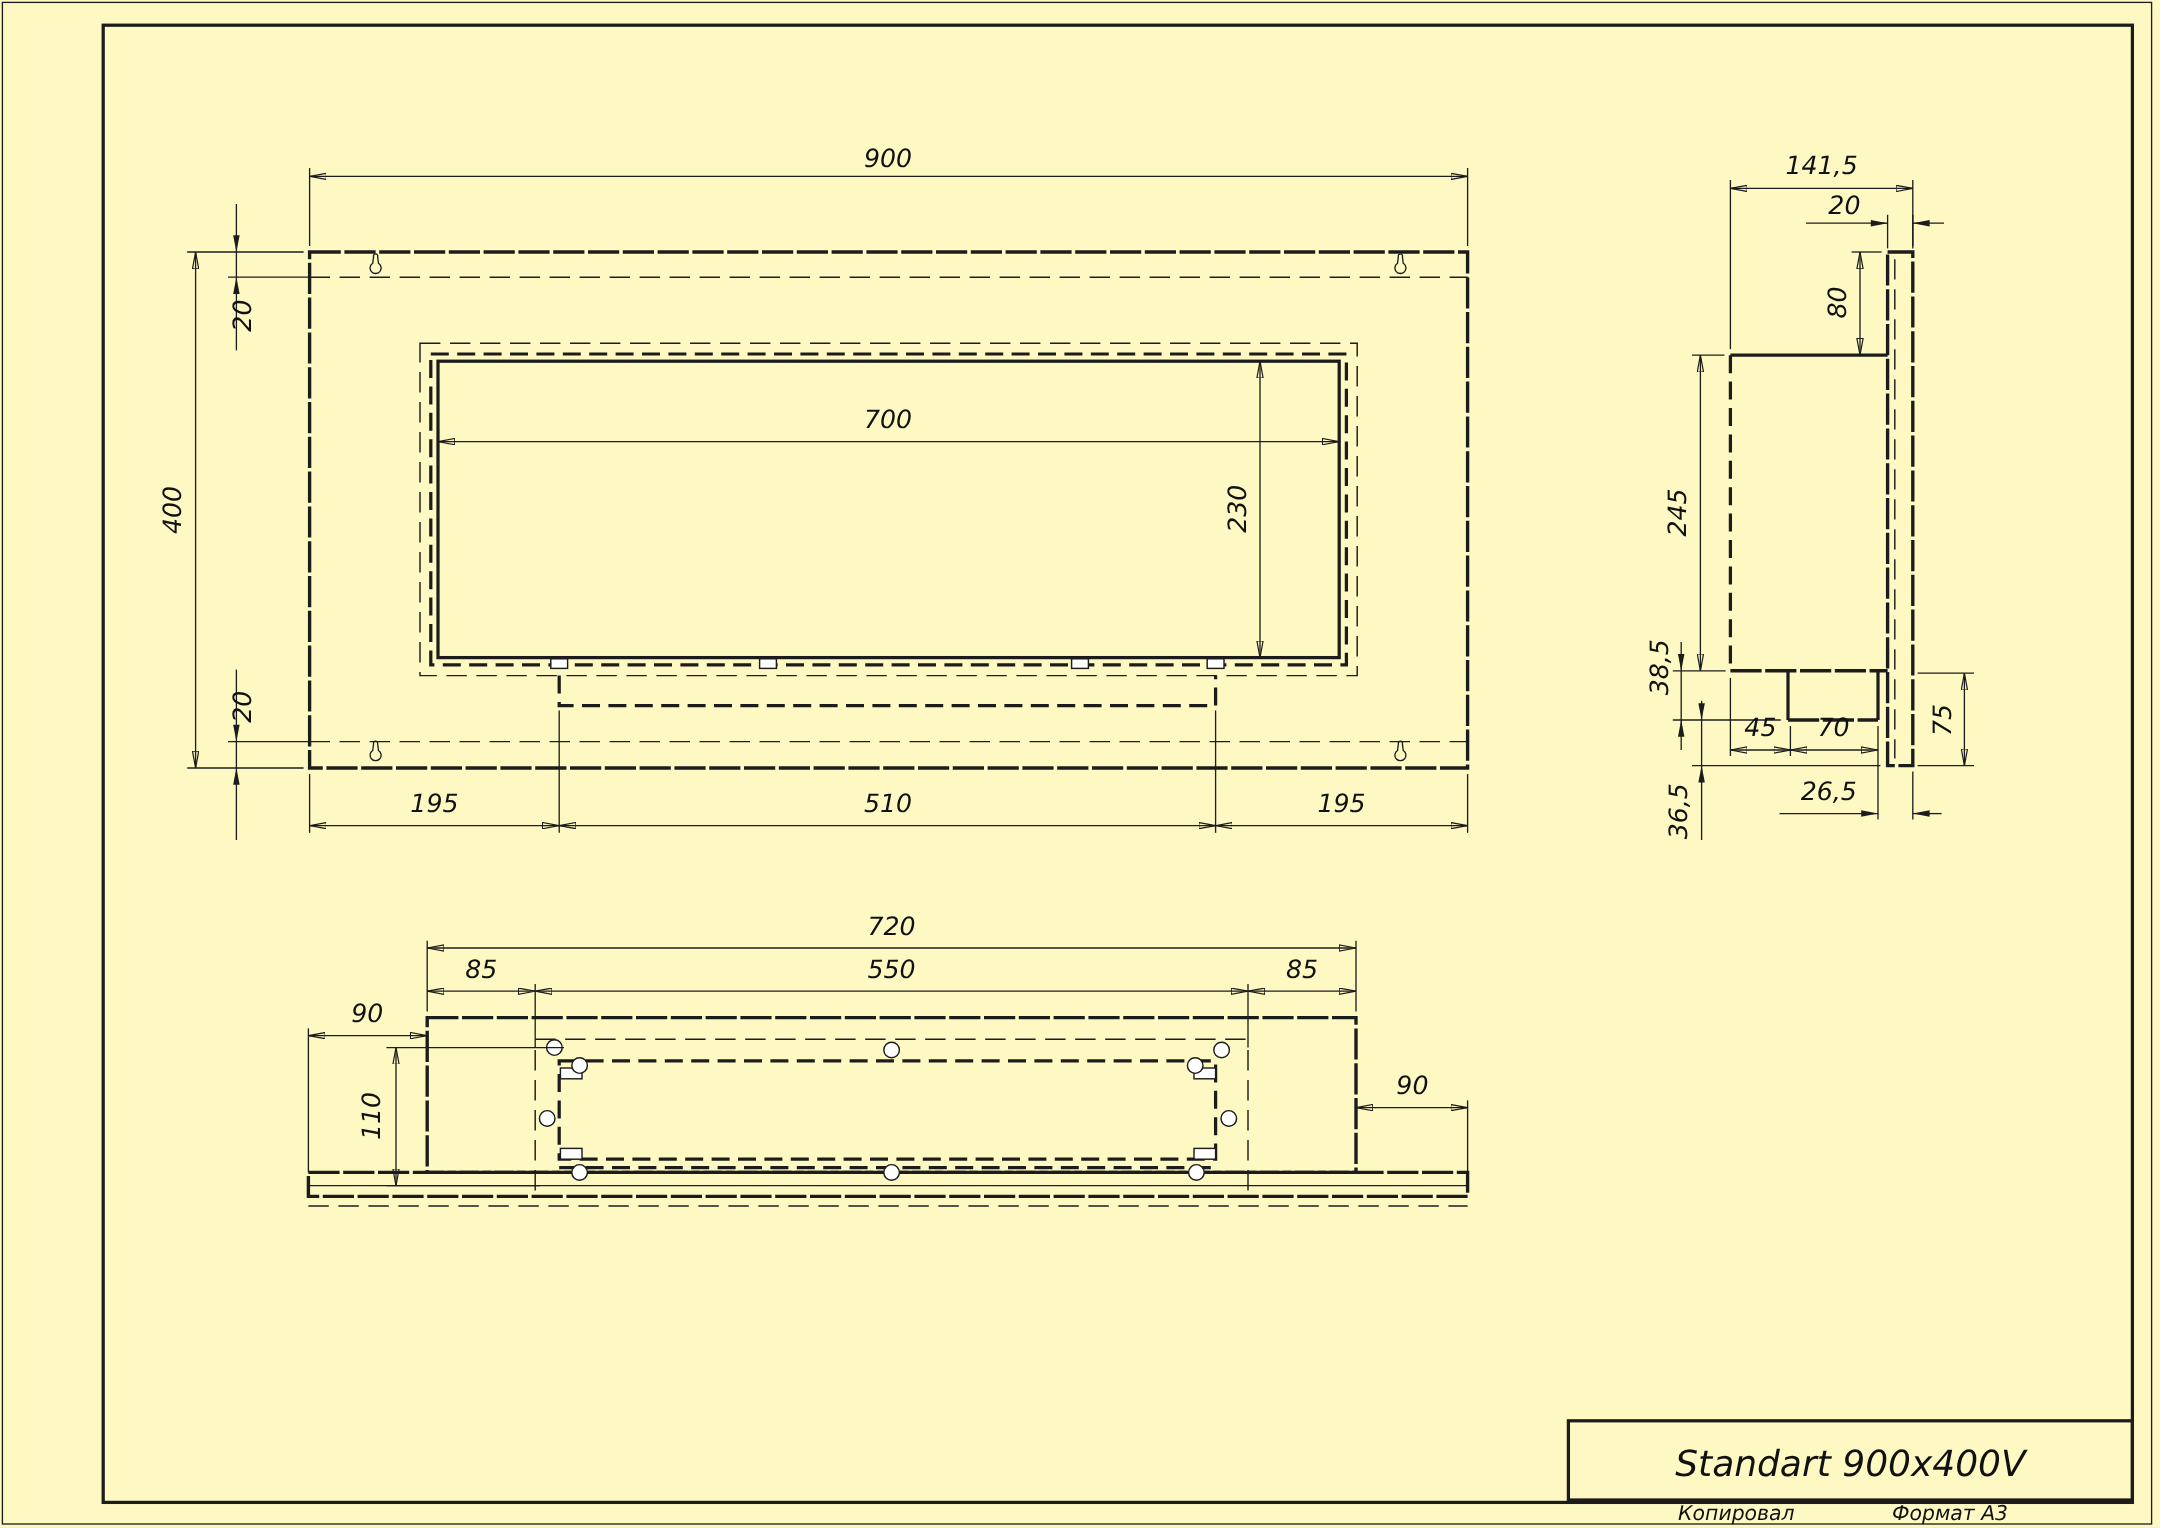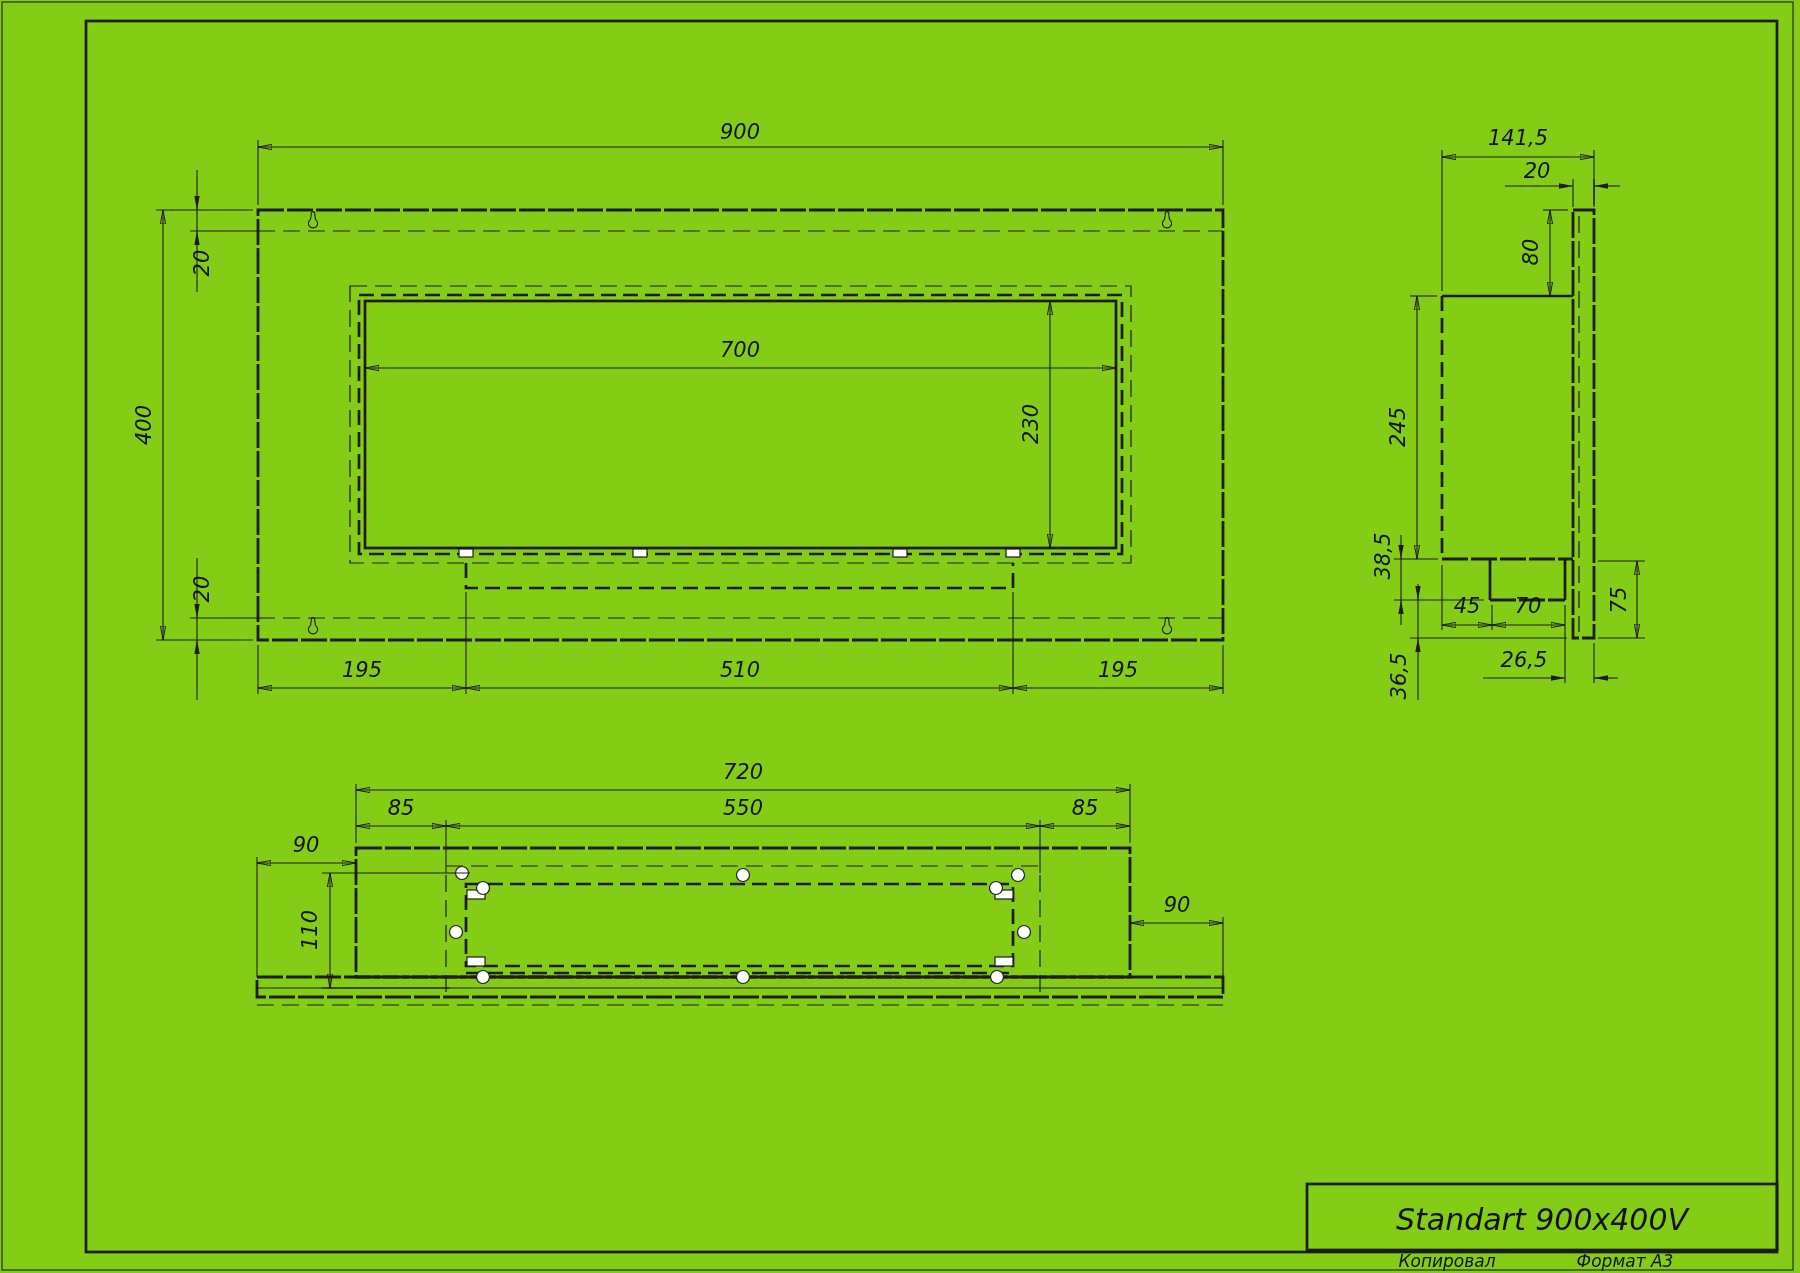--- a/index.html
+++ b/index.html
@@ -1,16 +1,16 @@
 <!DOCTYPE html>
 <html><head>
 <meta charset="utf-8">
 <style>
   html,body{margin:0;padding:0;background:#e8e8e8;}
-  .page{position:relative;width:1800px;height:1273px;background:#84cc16;margin:0 auto;overflow:hidden;}
+  .page{position:relative;width:1800px;height:1273px;background:#fef9c3;margin:0 auto;overflow:hidden;}
   svg{position:absolute;left:0;top:0;}
   svg line, svg path, svg rect, svg circle{stroke:#1c1c1c;fill:none;}
   .tk{stroke-width:2.7;}
   .tn{stroke-width:1.1;}
   .edge{stroke-width:2.8;stroke-dasharray:26 3;}
   .dk{stroke-width:2.7;stroke-dasharray:15 7;}
   .dt{stroke-width:1.2;stroke-dasharray:17 8;}
   .dim{stroke-width:1.1;marker-start:url(#ar);marker-end:url(#ar);}
   .arr{fill:#1c1c1c;stroke:none;}
   .hole{fill:#ffffff;stroke-width:1.2;}

